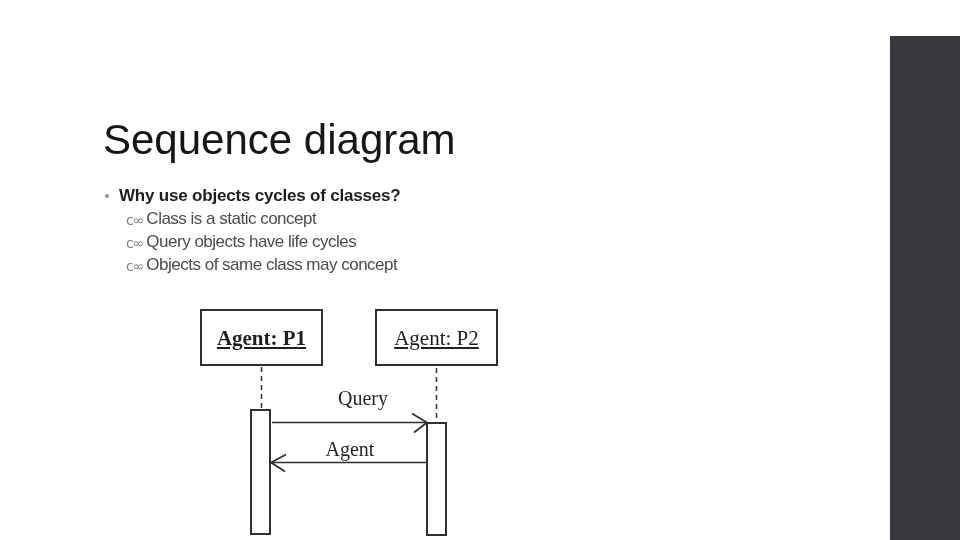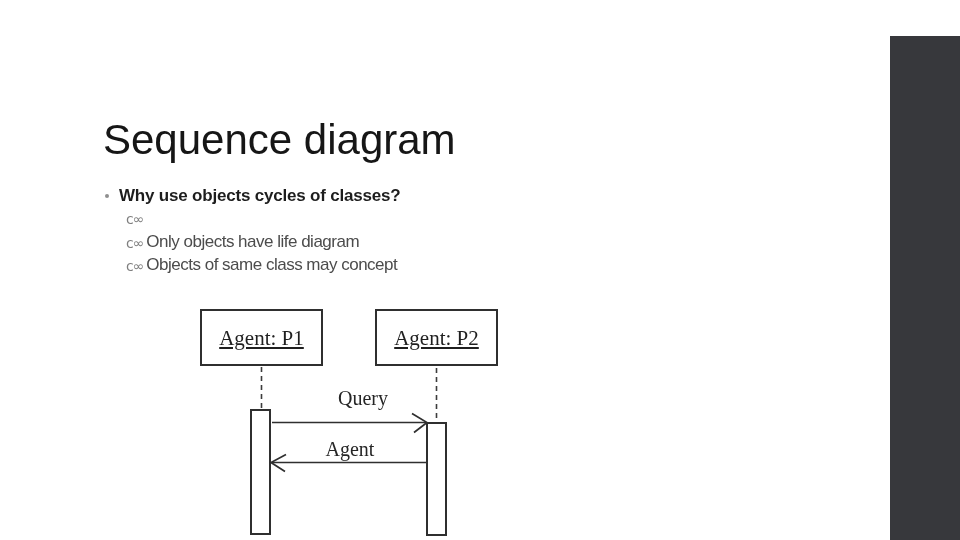--- a/index.html
+++ b/index.html
@@ -58,21 +58,21 @@
     font-size: 17px; line-height: 21px;
     letter-spacing: -0.5px; color: #4c4c4c;
   }
 
   
   .lifeline-head {
     position: absolute; top: 273px; width: 123px; height: 57px;
     border: 2px solid #2f2f2f; background: #ffffff;
     display: flex; align-items: center; justify-content: center;
   }
-  .lifeline-head.p1 { left: 200px; }
+  .lifeline-head.p1 { left: 200px; font-weight: bold; }
   .lifeline-head.p2 { left: 375px; }
   .lifeline-label {
     font-family: "Liberation Serif", serif;
     font-size: 21px; color: #1f1f1f;
     text-decoration: underline;
     padding-top: 2px;
   }
 
   .activation-bar {
     position: absolute; width: 21px;
@@ -105,24 +105,25 @@
 
   <div class="slide-title">Sequence diagram</div>
 
   <div class="bullet-row">
     <span class="bullet-dot"></span>
     <span class="bullet-question">Why use objects cycles of classes?</span>
   </div>
 
   <div class="sub-bullet s0">
     <span class="sub-marker">c∞</span>
+    <span class="sub-text">Class is a static concept</span>
   </div>
   <div class="sub-bullet s1">
     <span class="sub-marker">c∞</span>
-    <span class="sub-text">Only objects have life diagram</span>
+    <span class="sub-text">Query objects have life cycles</span>
   </div>
   <div class="sub-bullet s2">
     <span class="sub-marker">c∞</span>
     <span class="sub-text">Objects of same class may concept</span>
   </div>
 
   <div>
 
     <div class="lifeline-head p1">
       <span class="lifeline-label">Agent: P1</span>

